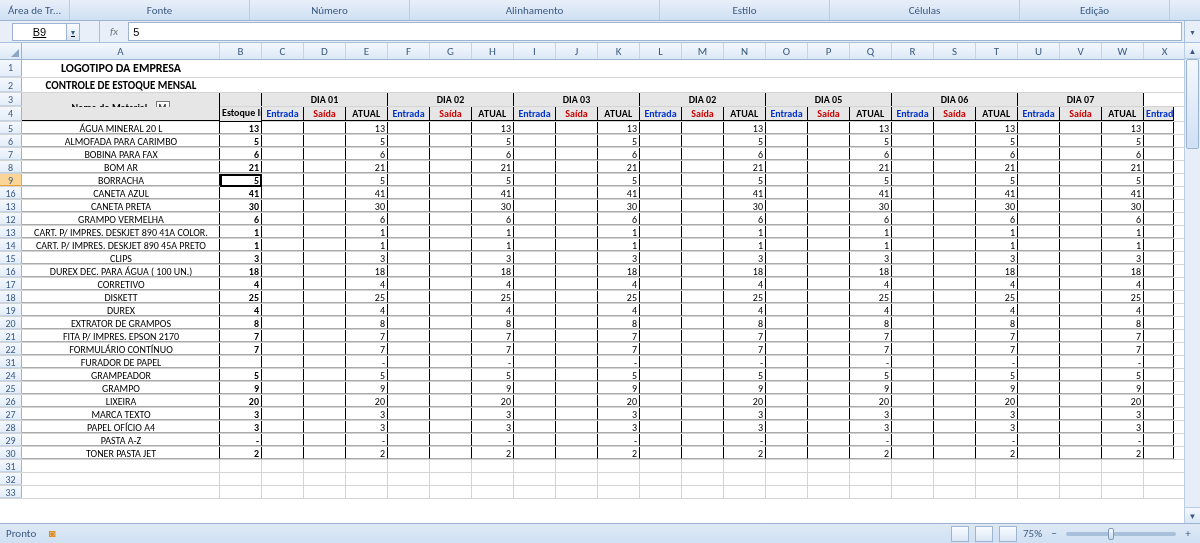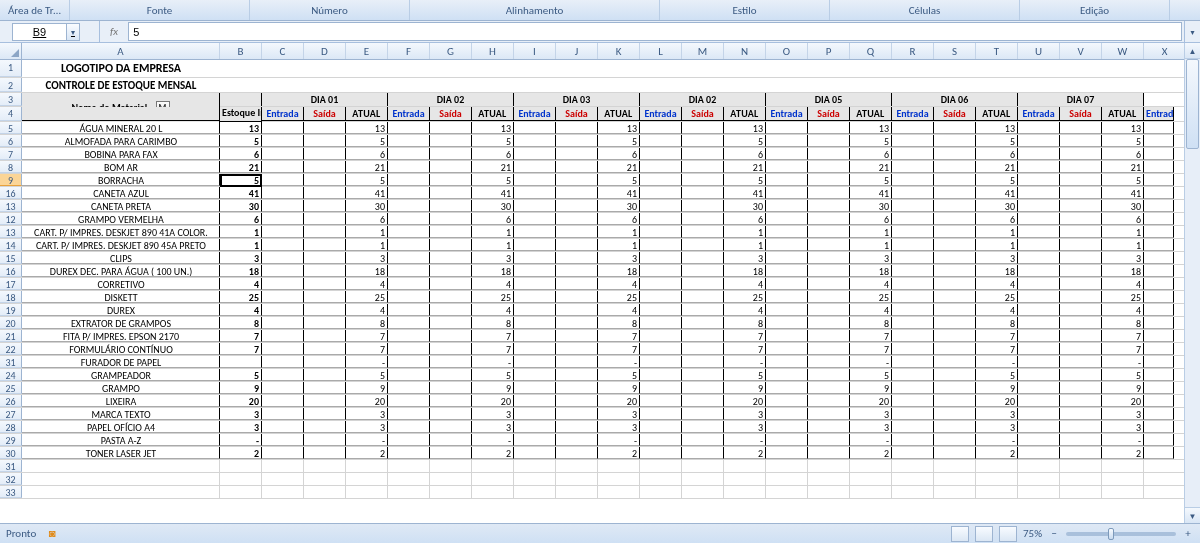--- a/index.html
+++ b/index.html
@@ -1054,21 +1054,21 @@
           <div class="cell n"></div>
           <div class="cell n"></div>
           <div class="cell n">-</div>
           <div class="cell n"></div>
           <div class="cell n"></div>
           <div class="cell n">-</div>
           <div class="cell n" style="width:30px"></div>
         </div>
         <div class="grid-row data-row">
           <div class="rowh">30</div>
-          <div class="cell A">TONER LASER JET</div>
+          <div class="cell A">TONER PASTA JET</div>
           <div class="cell n b">2</div>
           <div class="cell n"></div>
           <div class="cell n"></div>
           <div class="cell n">2</div>
           <div class="cell n"></div>
           <div class="cell n"></div>
           <div class="cell n">2</div>
           <div class="cell n"></div>
           <div class="cell n"></div>
           <div class="cell n">2</div>

